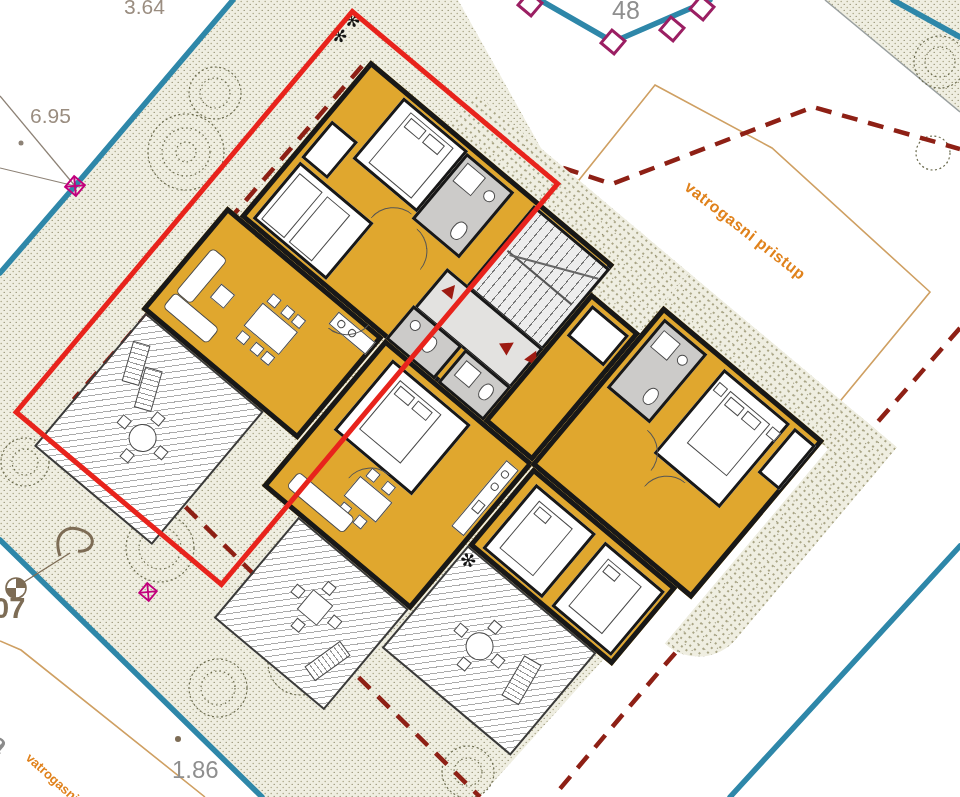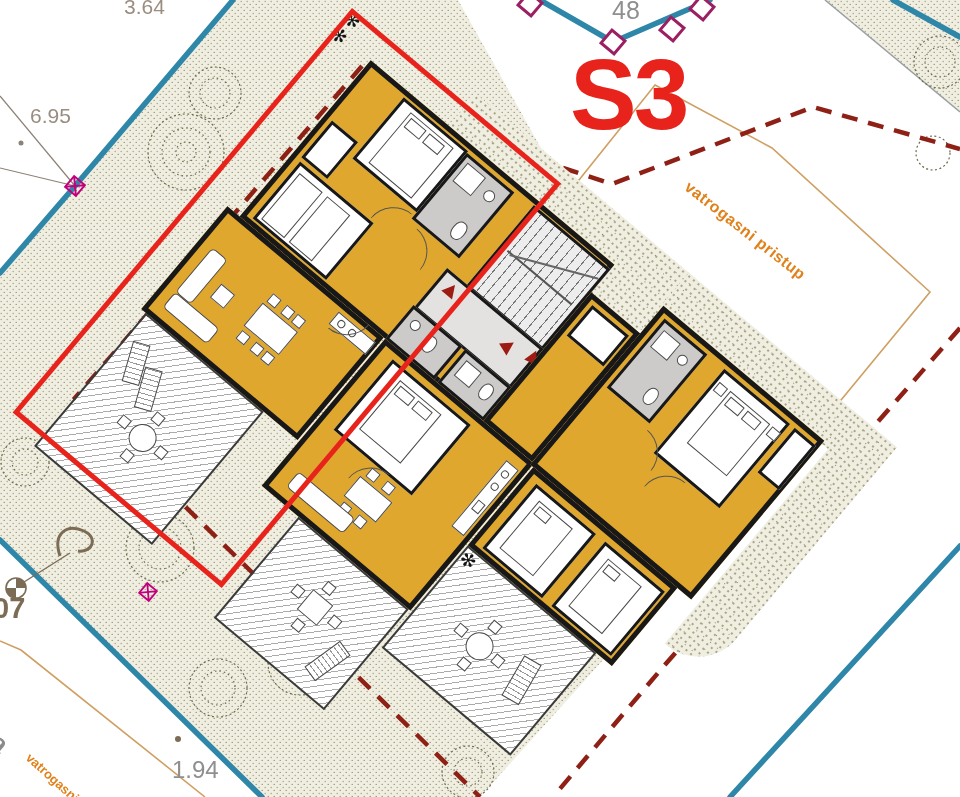--- a/index.html
+++ b/index.html
@@ -312,23 +312,22 @@
     </div>
 
     
     <span class="palm" style="left:84px;top:0px;">✻</span>
     <span class="palm" style="left:232px;top:356px;">✻</span>
 
     
     <div class="redrect"></div>
   </div>
 
-  <div class="lbl unit">S3</div>
   <div class="lbl parc">48</div>
   <div class="lbl dimtop">3.64</div>
   <div class="lbl dimleft">6.95</div>
-  <div class="lbl dimbot">1.94</div>
+  <div class="lbl dimbot">1.86</div>
   <div class="lbl bench">07</div>
   <div class="lbl fire1">vatrogasni pristup</div>
   <div class="lbl fire2">vatrogasni pristup</div>
   <div class="lbl street">sta</div>
 
 </div>
 
 </body></html>

